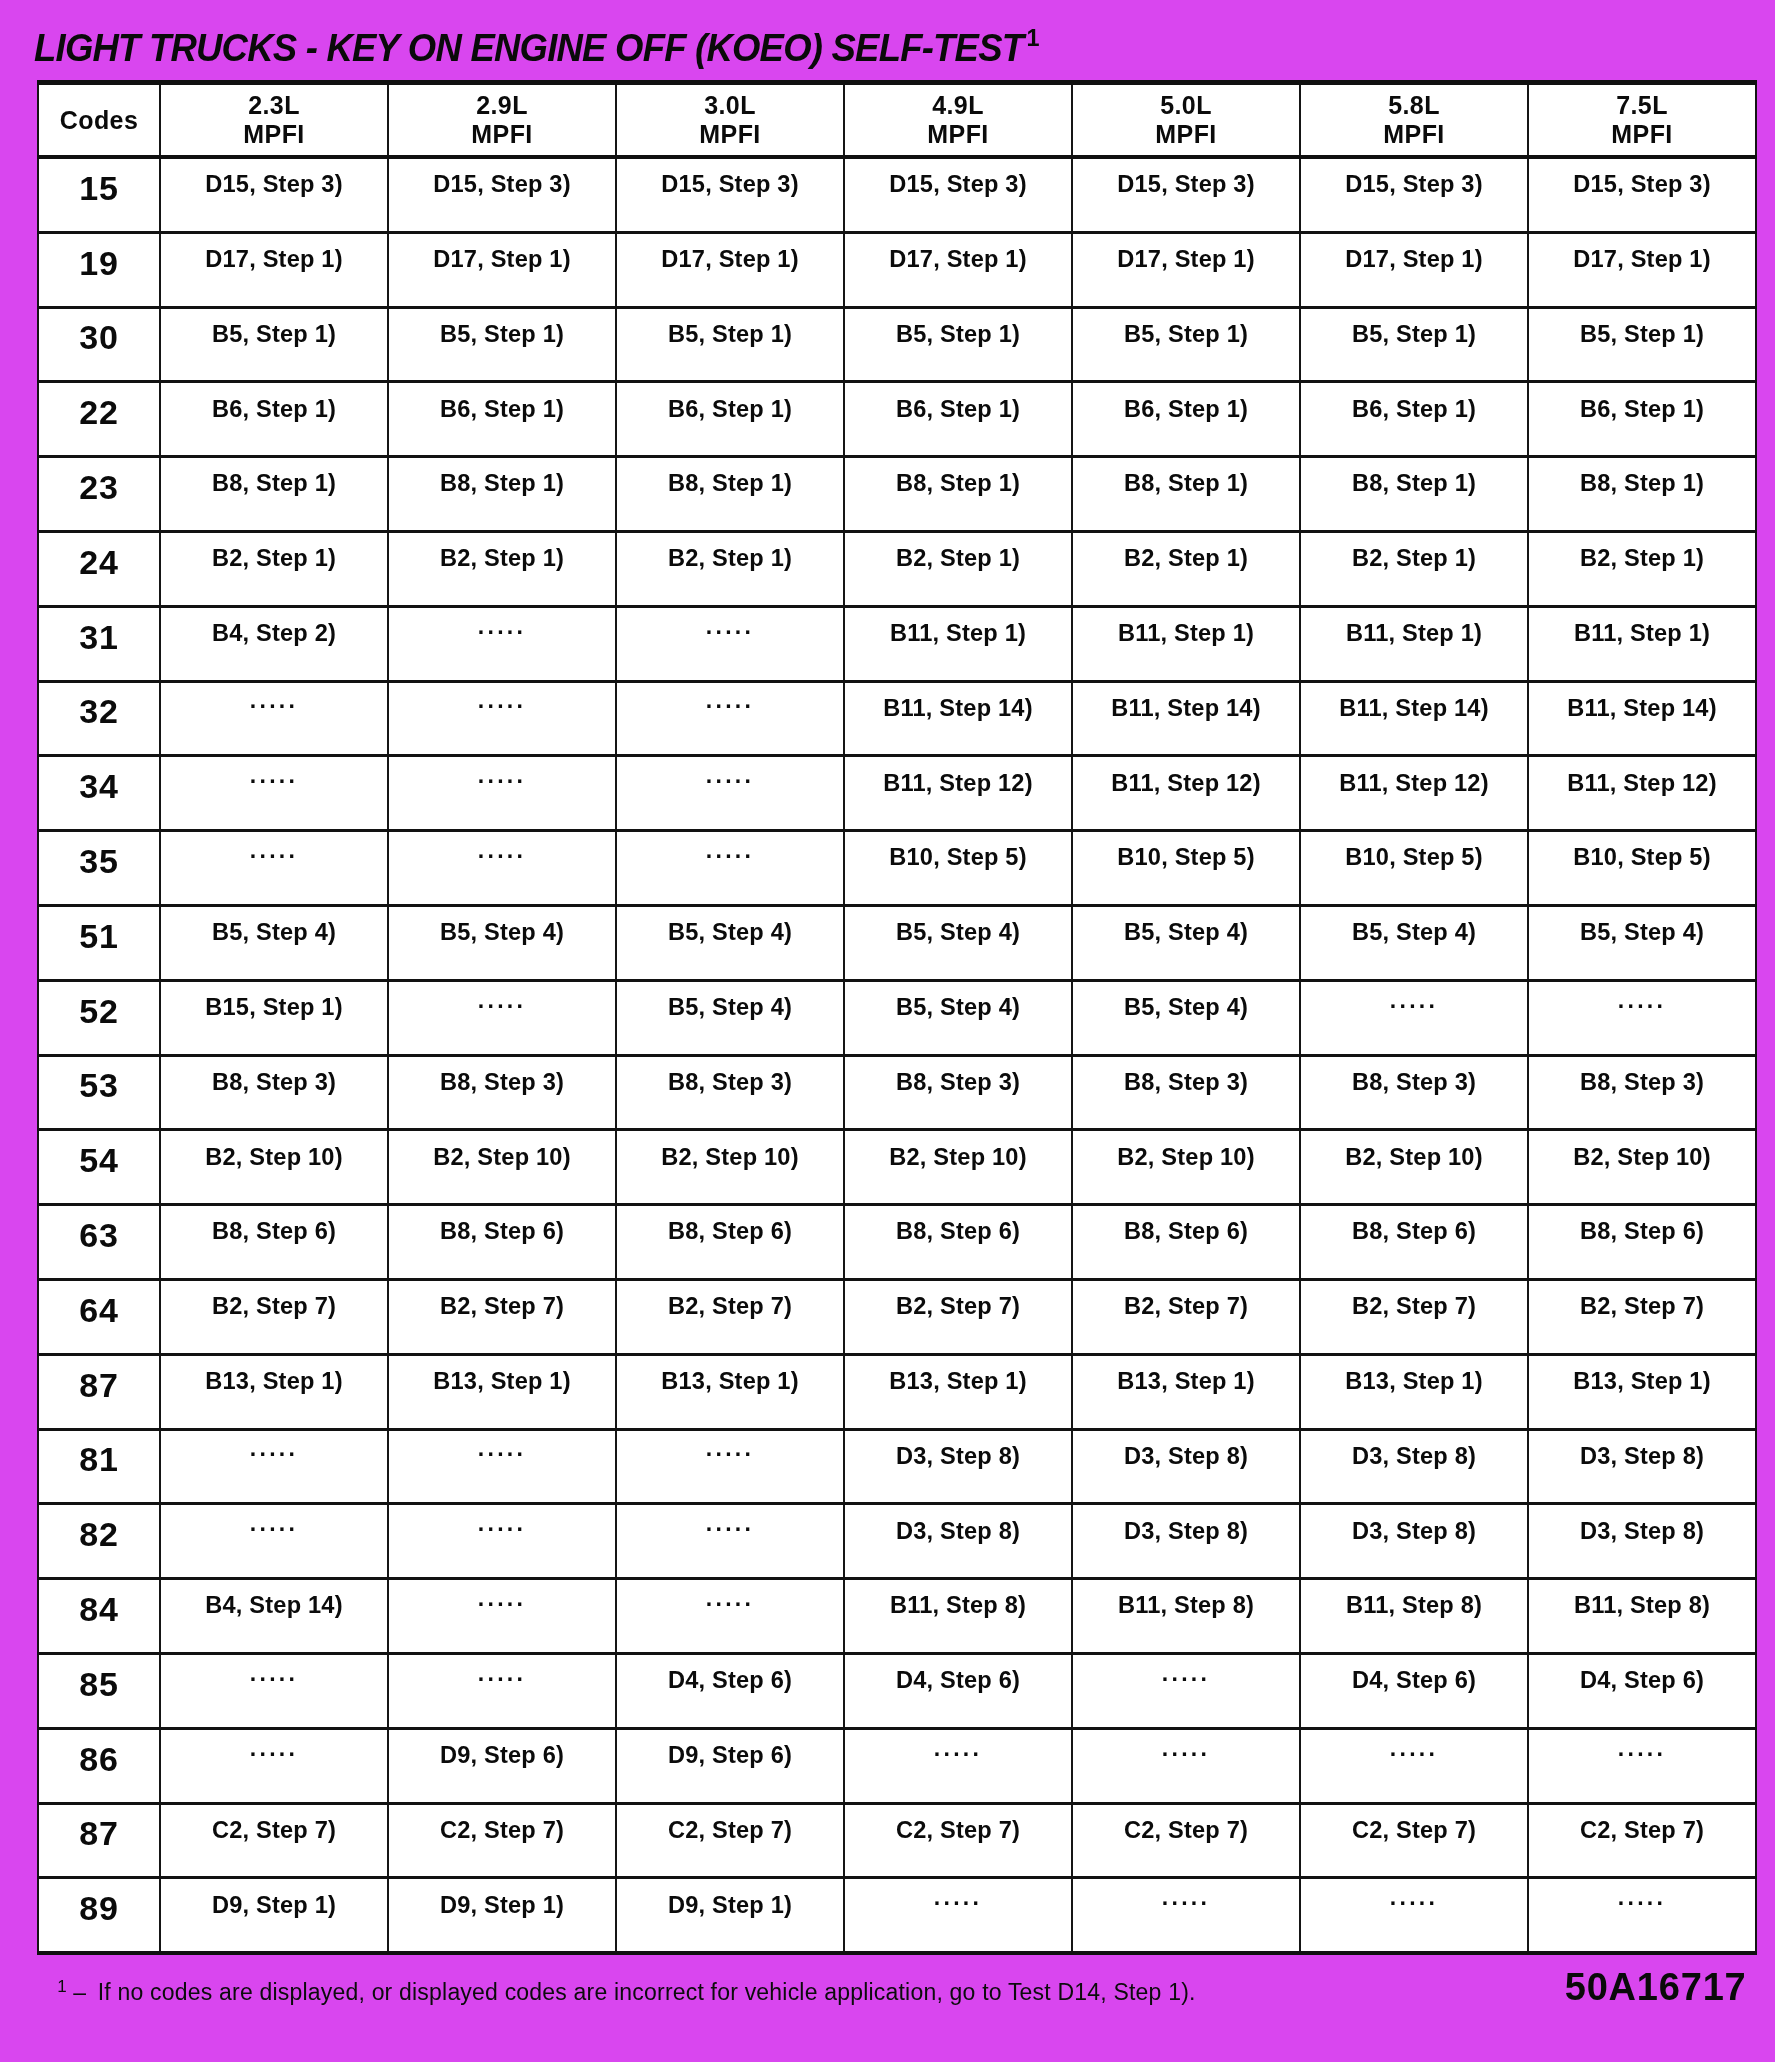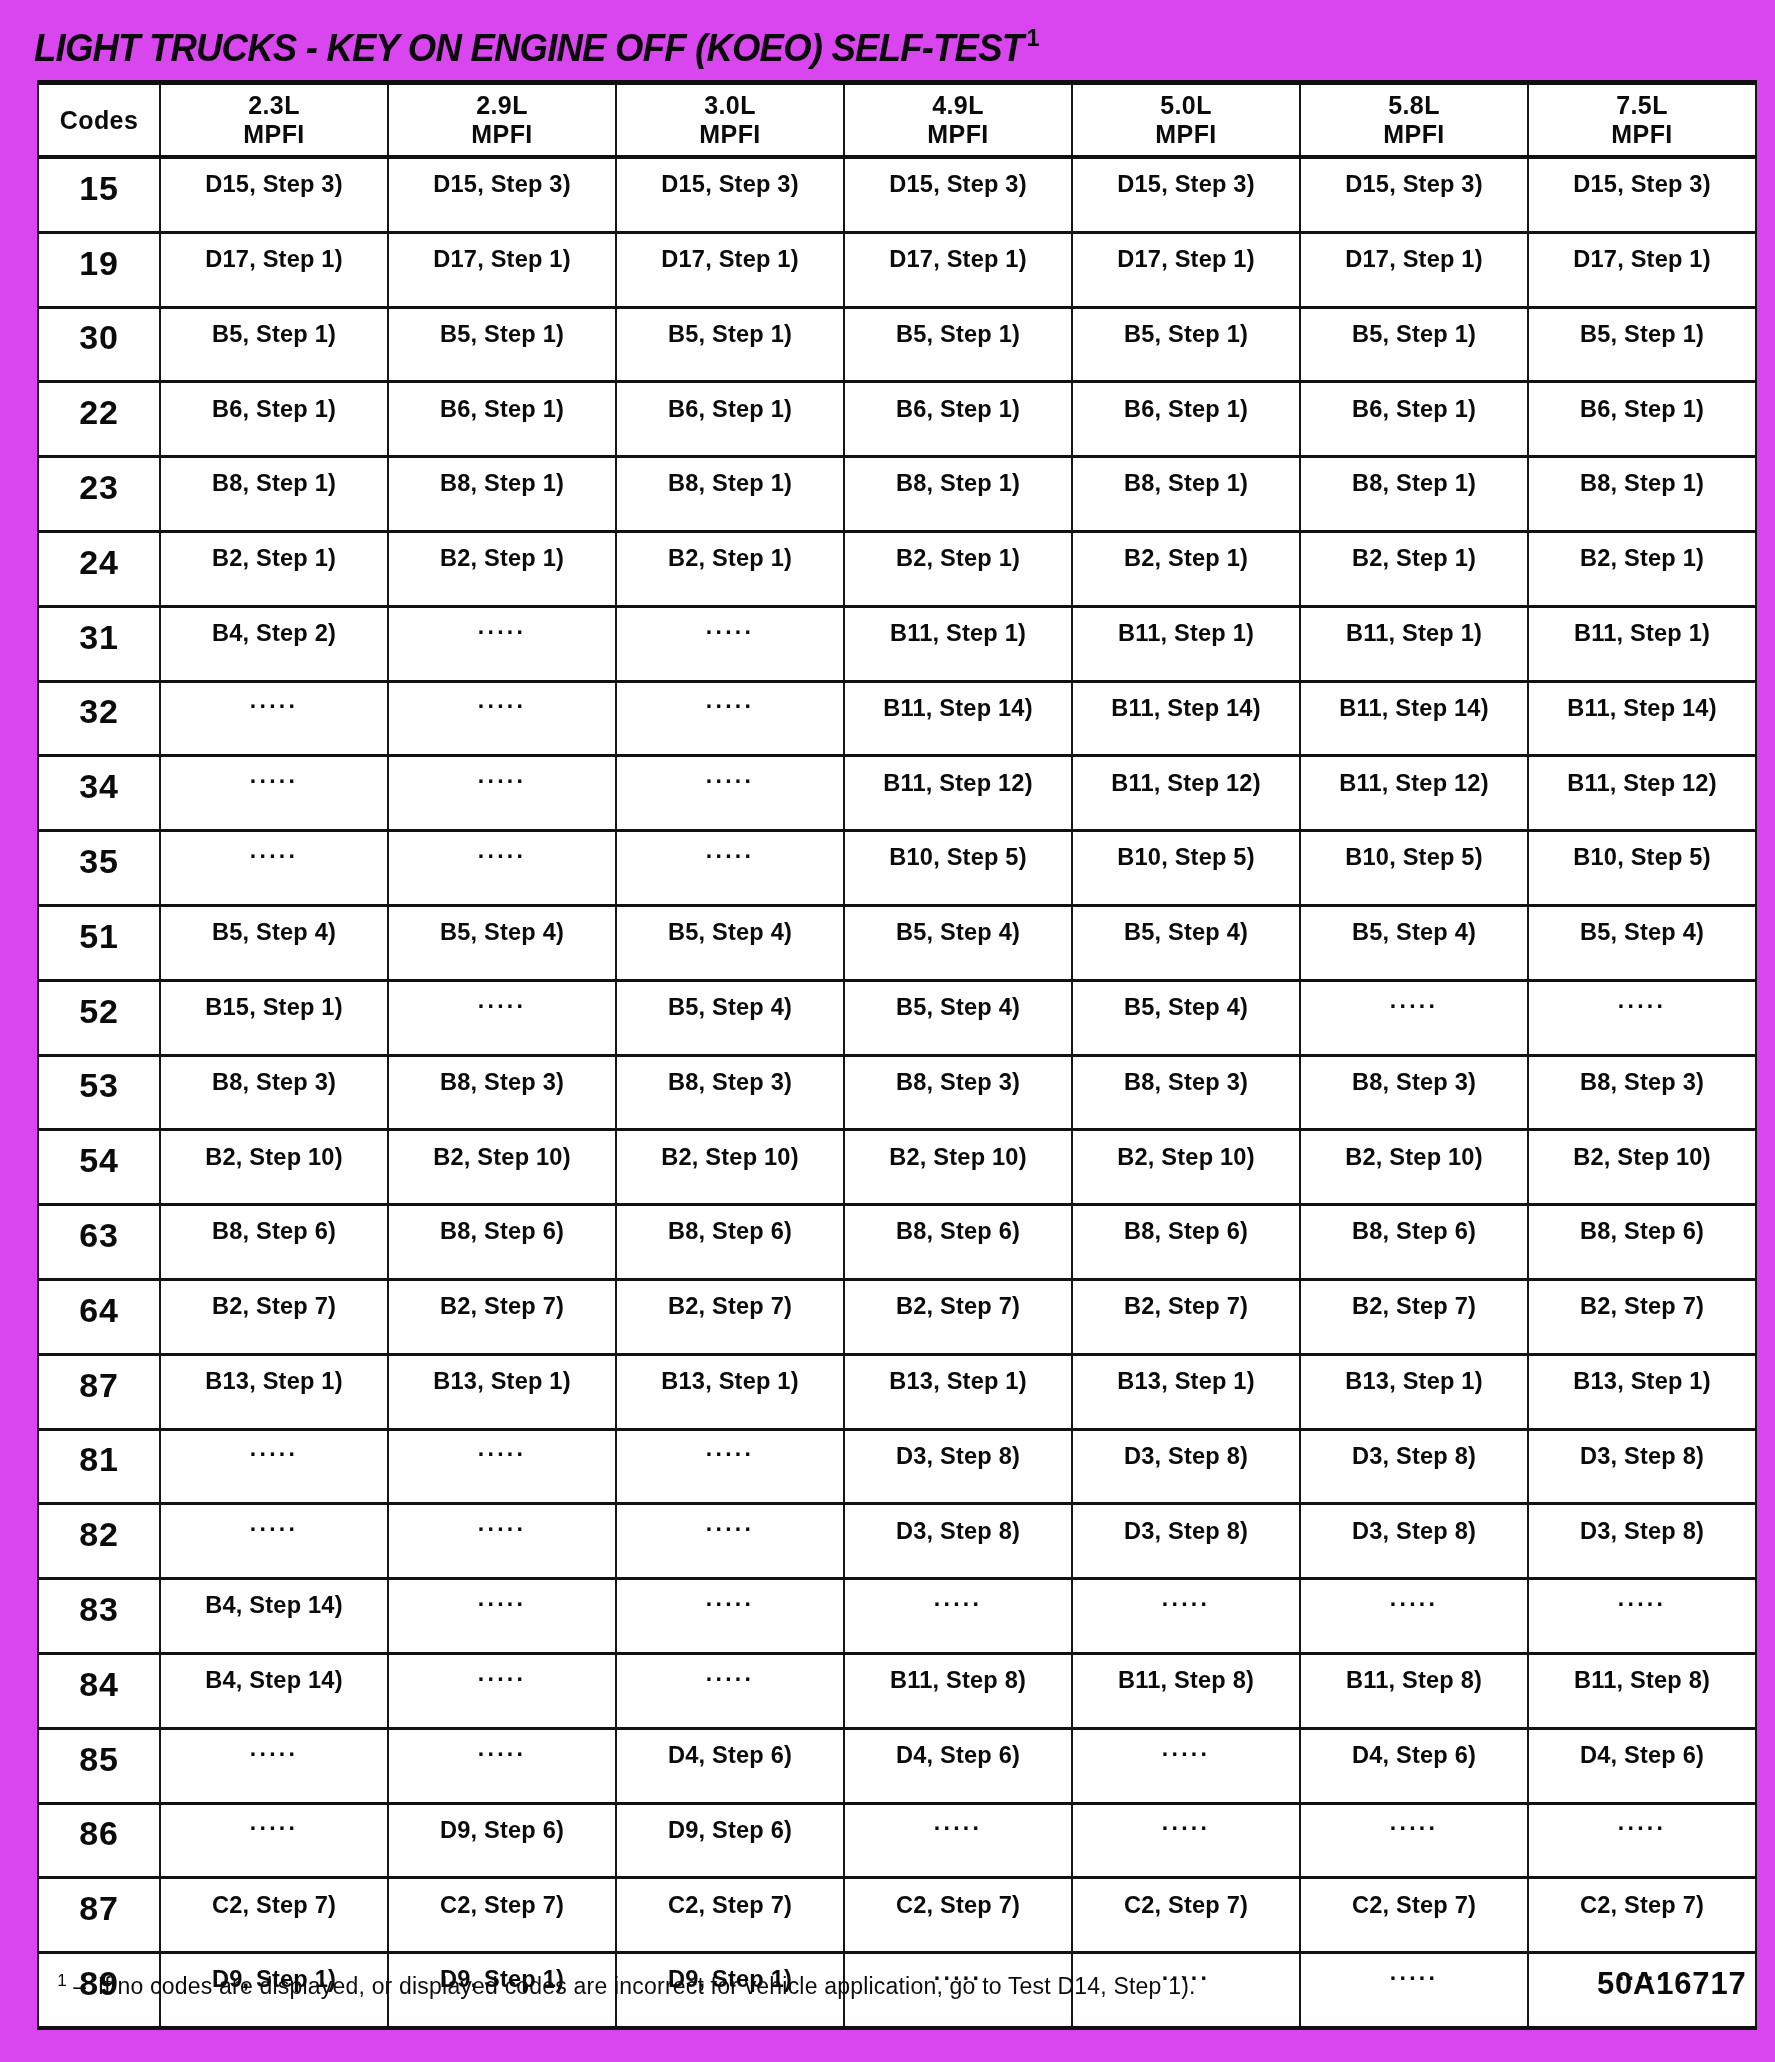--- a/index.html
+++ b/index.html
@@ -108,21 +108,21 @@
   }
   .footnote .fn-sup {
     font-size: 17px;
     vertical-align: 8.1px;
     margin-right: 6.5px;
   }
   .footnote .fn-dash {
     margin-right: 11.4px;
   }
   .doc-number {
-    font-size: 31px;
+    font-size: 38px;
     font-weight: bold;
     letter-spacing: 0.8px;
     color: #0a0a0a;
   }
 </style>
 </head>
 <body>
 
 <div class="page">
 
@@ -336,30 +336,20 @@
           <th class="code-cell">82</th>
           <td class="dots">.....</td>
           <td class="dots">.....</td>
           <td class="dots">.....</td>
           <td>D3, Step 8)</td>
           <td>D3, Step 8)</td>
           <td>D3, Step 8)</td>
           <td>D3, Step 8)</td>
         </tr>
         <tr>
-          <th class="code-cell">83</th>
-          <td>B4, Step 14)</td>
-          <td class="dots">.....</td>
-          <td class="dots">.....</td>
-          <td class="dots">.....</td>
-          <td class="dots">.....</td>
-          <td class="dots">.....</td>
-          <td class="dots">.....</td>
-        </tr>
-        <tr>
           <th class="code-cell">84</th>
           <td>B4, Step 14)</td>
           <td class="dots">.....</td>
           <td class="dots">.....</td>
           <td>B11, Step 8)</td>
           <td>B11, Step 8)</td>
           <td>B11, Step 8)</td>
           <td>B11, Step 8)</td>
         </tr>
         <tr>

